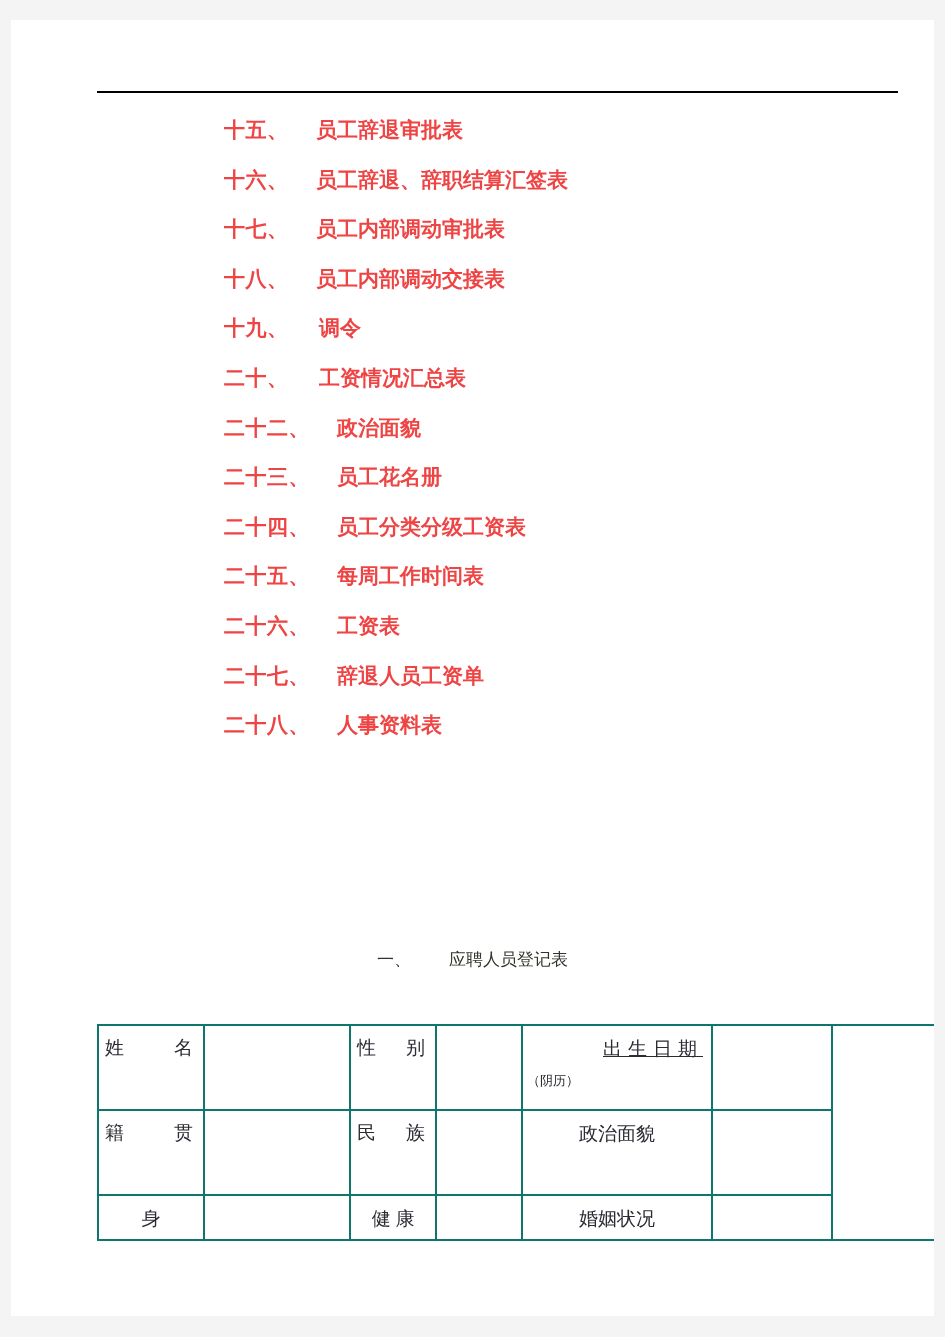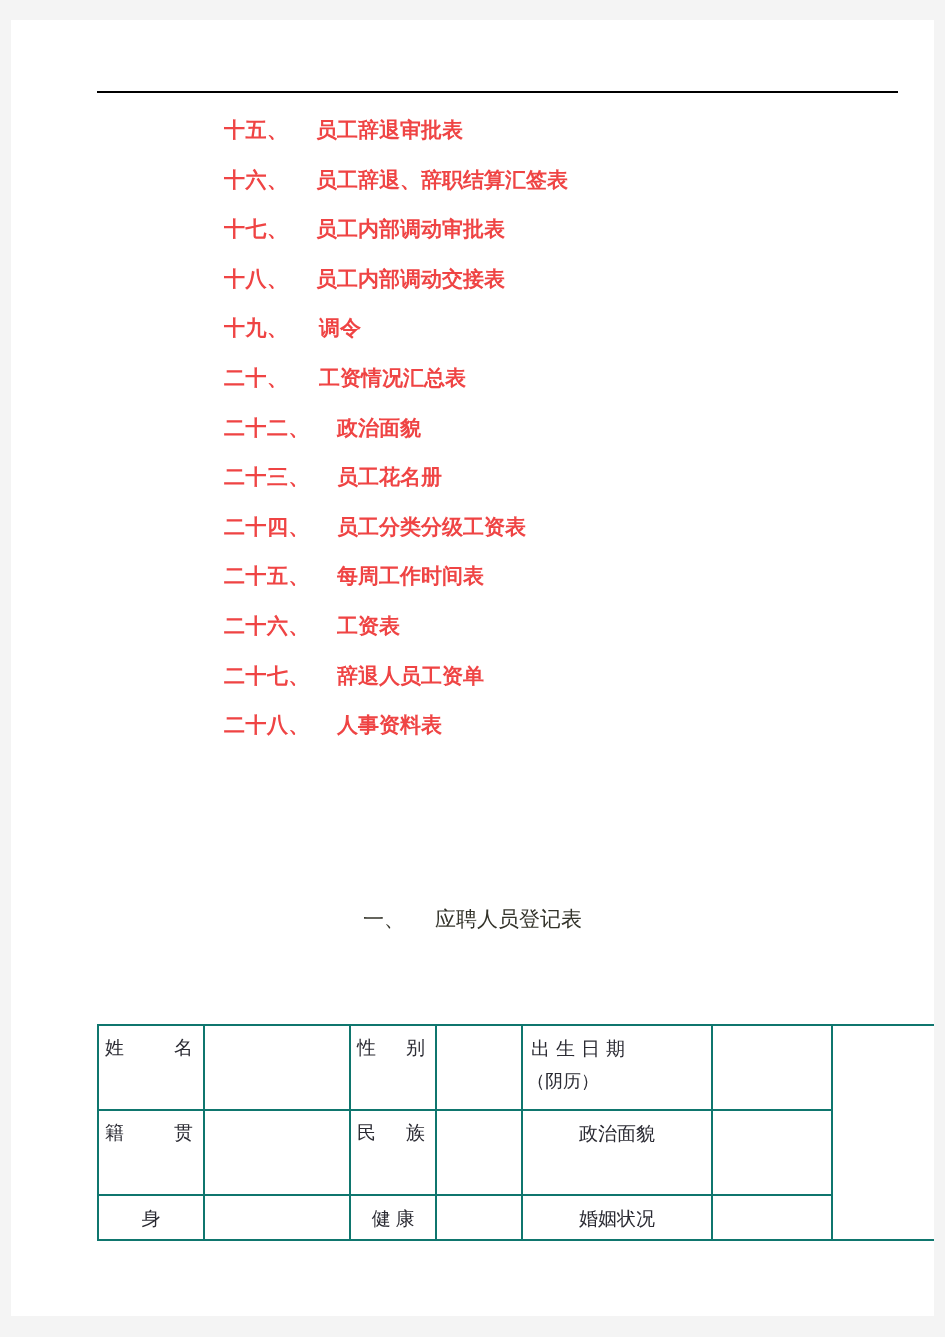--- a/index.html
+++ b/index.html
@@ -60,24 +60,24 @@
   }
   
   .toc-item.w1 .toc-num { width: 92px; }
   .toc-item.w2 .toc-num { width: 95px; }
   .toc-item.w3 .toc-num { width: 113px; }
 
   
   .section-heading {
     position: absolute;
     left: 0;
-    top: 885px;
+    top: 928px;
     width: 923px;
     text-align: center;
-    font-size: 21px;
+    font-size: 17px;
     color: #33332a;
     font-family: "Liberation Serif", "DejaVu Serif", serif;
     white-space: nowrap;
   }
   .section-heading .sh-num { display: inline-block; width: 72px; text-align: left; }
 
   
   .form-table {
     position: absolute;
     left: 86px;
@@ -115,28 +115,29 @@
     line-height: 40px;
     padding: 2px 10px 0 6px;
     height: 80px;
   }
   .lbl-center {
     text-align: center;
     line-height: 40px;
     padding-top: 3px;
   }
   .lbl-spaced {
-    text-align: left;
+    text-align: right;
     line-height: 40px;
     padding-top: 3px;
     letter-spacing: 6px;
+    text-decoration: underline;
   }
   .sub-note {
     display: block;
-    font-size: 18px;
+    font-size: 13px;
     line-height: 20px;
     padding: 2px 0 0 4px;
     font-family: "DejaVu Sans", sans-serif;
     color: #2b2b33;
   }
   .photo-cell {
     text-align: right;
     vertical-align: top;
   }
   .photo-char {

